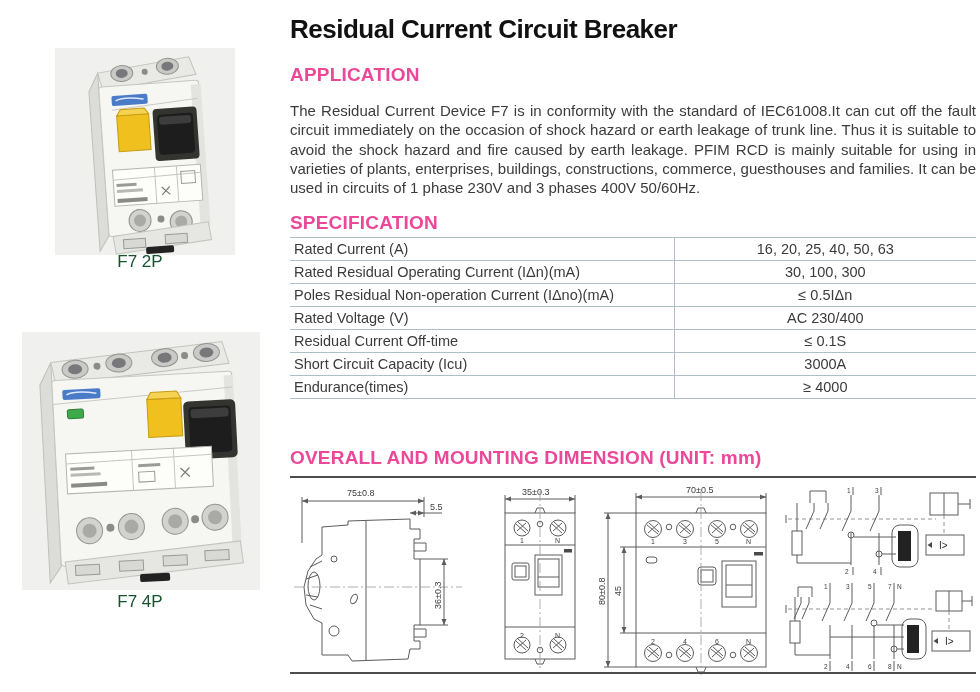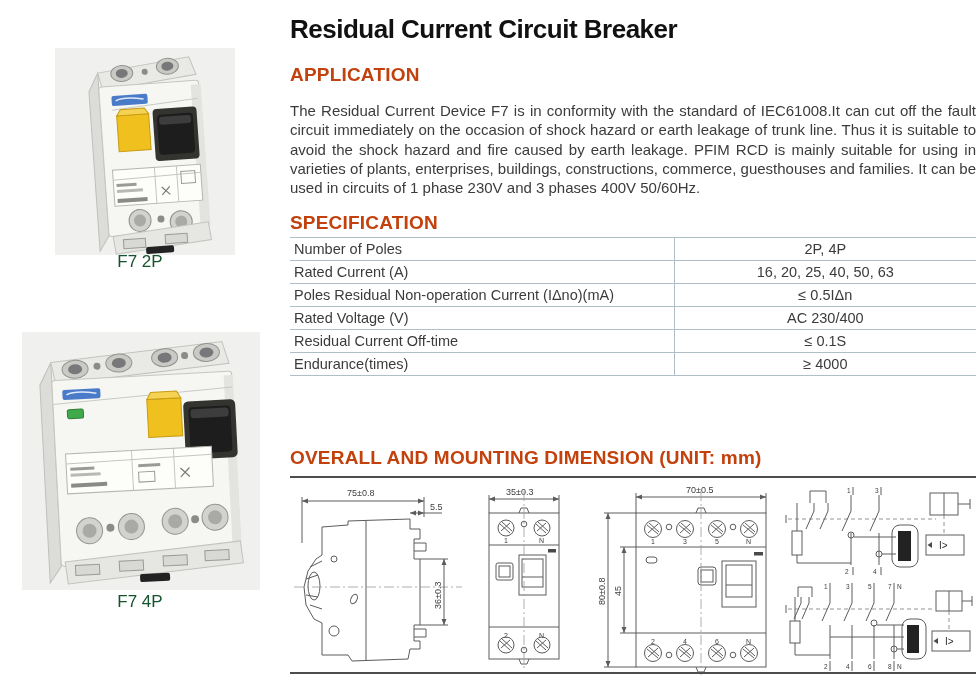--- a/index.html
+++ b/index.html
@@ -7,38 +7,38 @@
   body { font-family:"Liberation Sans", sans-serif; color:#2e2e2e; }
   .page { position:relative; width:980px; height:692px; background:#fff; overflow:hidden; }
 
   
   .photo { position:absolute; }
   .caption { position:absolute; width:280px; left:0; text-align:center; font-size:17px; color:#14532d; }
 
   
   .right { position:absolute; left:290px; top:0; width:686px; }
   .title { position:absolute; top:14px; left:0; font-size:26px; font-weight:bold; color:#111; letter-spacing:-0.5px; }
-  .h2 { position:absolute; left:0; font-size:19px; font-weight:bold; color:#c2410c; letter-spacing:0.2px; }
+  .h2 { position:absolute; left:0; font-size:19px; font-weight:bold; color:#ec4899; letter-spacing:0.2px; }
   .h2.app  { top:64px; }
   .h2.spec { top:212px; }
   .h2.dim  { top:447px; }
   .para { position:absolute; top:101px; left:0; width:686px; font-size:15px; line-height:19.3px; text-align:justify; color:#3b3b3b; }
 
   table.spec { position:absolute; top:237px; left:0; width:686px; border-collapse:collapse; table-layout:fixed; }
   table.spec td { border-top:1px solid #aebfc8; border-bottom:1px solid #aebfc8; height:23px; font-size:14.5px; color:#3b3b3b; padding:0; }
   table.spec td.lbl { width:56%; padding-left:4px; border-right:1px solid #aebfc8; }
   table.spec td.val { width:44%; text-align:center; }
 
   .rule { position:absolute; left:0; width:686px; height:2px; background:#4d4d4d; }
   .rule.under-dim { top:476px; }
   .rule.bottom { top:672px; }
 
   .drawing { position:absolute; }
   .d-side   { left:2px;   top:483px;text-decoration:underline; }
-  .d-2p     { left:176px; top:483px;text-align:center; }
+  .d-2p     { left:192px; top:483px;text-align:center; }
   .d-4p     { left:306px; top:483px; }
   .d-wiring { left:494px; top:481px; }
 
   svg { display:block; }
   .dwg-stroke { stroke:#5c5c5c; fill:none; stroke-width:1; }
   .dim-text { font-size:9px; fill:#3c3c3c; font-family:"Liberation Sans", sans-serif; }
   .term-text { font-size:7px; fill:#3c3c3c; font-family:"Liberation Sans", sans-serif; }
   .wire-text { font-size:6.5px; fill:#3c3c3c; font-family:"Liberation Sans", sans-serif; }
 </style>
 </head>
@@ -182,38 +182,42 @@
     <h1 class="title">Residual Current Circuit Breaker</h1>
 
     <h2 class="h2 app">APPLICATION</h2>
     <p class="para">The Residual Current Device F7 is in conformity with the standard of IEC61008.It can cut off the fault circuit immediately on the occasion of shock hazard or earth leakage of trunk line. Thus it is suitable to avoid the shock hazard and fire caused by earth leakage. PFIM RCD is mainly suitable for using in varieties of plants, enterprises, buildings, constructions, commerce, guesthouses and families. It can be used in circuits of 1 phase 230V and 3 phases 400V 50/60Hz.</p>
 
     <h2 class="h2 spec">SPECIFICATION</h2>
 
     <table class="spec">
       <tbody>
         <tr>
-            <td class="lbl">Number of Poles</td>
-            <td class="val">2P, 4P</td>
-          </tr>
-        <tr>
             <td class="lbl">Rated Current (A)</td>
             <td class="val">16, 20, 25, 40, 50, 63</td>
           </tr>
         <tr>
+            <td class="lbl">Rated Residual Operating Current (IΔn)(mA)</td>
+            <td class="val">30, 100, 300</td>
+          </tr>
+        <tr>
             <td class="lbl">Poles Residual Non-operation Current (IΔno)(mA)</td>
             <td class="val">≤ 0.5IΔn</td>
           </tr>
         <tr>
             <td class="lbl">Rated Voltage (V)</td>
             <td class="val">AC 230/400</td>
           </tr>
         <tr>
             <td class="lbl">Residual Current Off-time</td>
             <td class="val">≤ 0.1S</td>
+          </tr>
+        <tr>
+            <td class="lbl">Short Circuit Capacity (Icu)</td>
+            <td class="val">3000A</td>
           </tr>
         <tr>
             <td class="lbl">Endurance(times)</td>
             <td class="val">≥ 4000</td>
           </tr>
       </tbody>
     </table>
 
     <h2 class="h2 dim">OVERALL AND MOUNTING DIMENSION (UNIT: mm)</h2>
     <div class="rule under-dim"></div>

